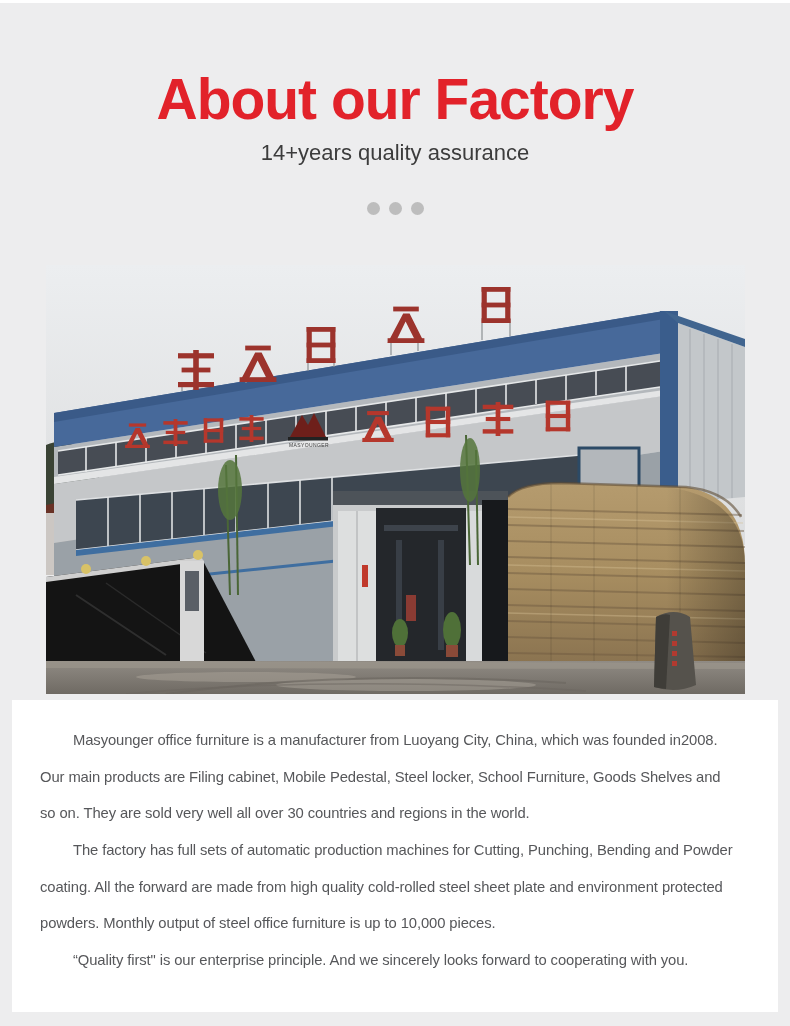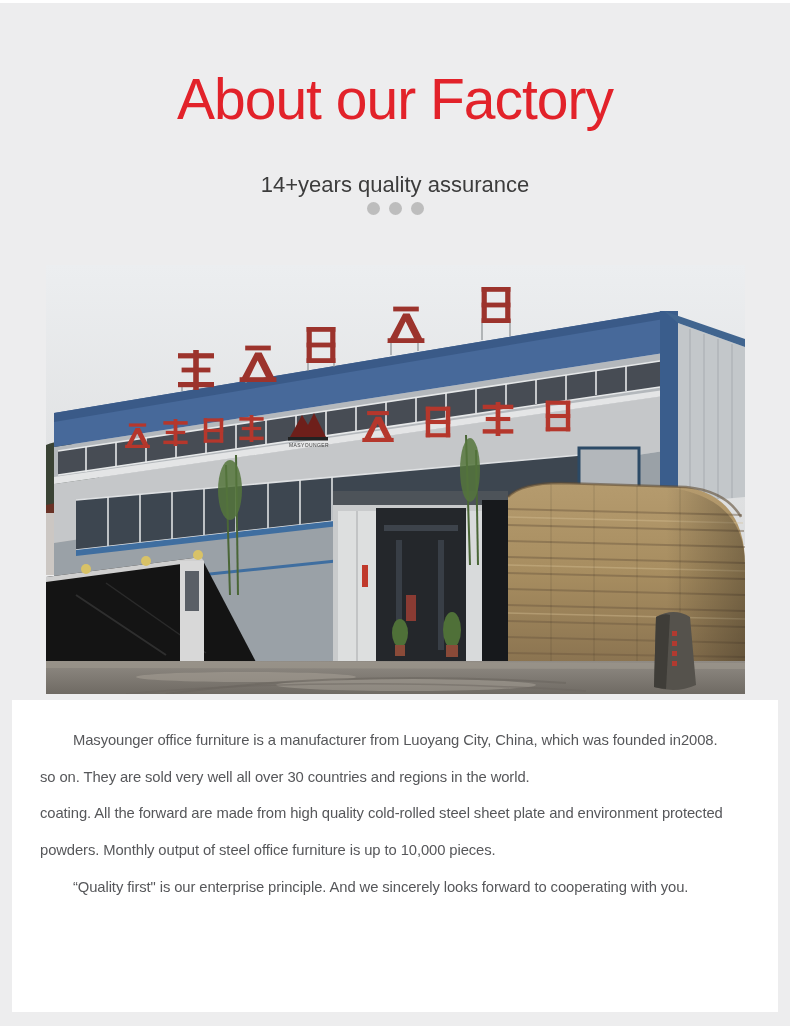--- a/index.html
+++ b/index.html
@@ -5,24 +5,24 @@
   html,body{margin:0;padding:0;}
   body{
     width:790px;height:1026px;position:relative;overflow:hidden;
     background:#ededee;
     font-family:"Liberation Sans", sans-serif;
   }
   .top-strip{position:absolute;left:0;top:0;width:790px;height:3px;background:#ffffff;}
   .header{position:absolute;left:0;top:0;width:790px;text-align:center;}
   .page-title{
     margin:0;position:absolute;top:66px;left:0;width:790px;
-    font-size:57px;font-weight:400;letter-spacing:-1px;color:#e2222a;
+    font-size:57px;font-weight:700;letter-spacing:-1px;color:#e2222a;
   }
   .subtitle{
-    margin:0;position:absolute;top:172px;left:0;width:790px;
+    margin:0;position:absolute;top:140px;left:0;width:790px;
     font-size:22px;font-weight:400;color:#3c3c3c;
   }
   .dots{position:absolute;top:202px;left:0;width:790px;display:flex;justify-content:center;gap:9px;}
   .dot{width:13px;height:13px;border-radius:50%;background:#bdbdbd;}
   .photo{position:absolute;left:46px;top:265px;width:699px;height:429px;}
   .panel{
     position:absolute;left:12px;top:700px;width:766px;height:312px;background:#ffffff;
     box-sizing:border-box;padding:22px 28px 11px 28px;
   }
   .pline{
@@ -287,17 +287,19 @@
           <rect x="626" y="376" width="5" height="5"></rect>
       <rect x="626" y="386" width="5" height="5"></rect>
           <rect x="626" y="396" width="5" height="5"></rect>
     </g>
   </g>
 </svg>
 </div>
 
 <div class="panel">
   <div class="pline indent">Masyounger office furniture is a manufacturer from Luoyang City, China, which was founded in2008.</div>
+  <div class="pline">Our main products are Filing cabinet, Mobile Pedestal, Steel locker, School Furniture, Goods Shelves and</div>
   <div class="pline">so on. They are sold very well all over 30 countries and regions in the world.</div>
+  <div class="pline indent">The factory has full sets of automatic production machines for Cutting, Punching, Bending and Powder</div>
   <div class="pline">coating. All the forward are made from high quality cold-rolled steel sheet plate and environment protected</div>
   <div class="pline">powders. Monthly output of steel office furniture is up to 10,000 pieces.</div>
   <div class="pline indent">“Quality first" is our enterprise principle. And we sincerely looks forward to cooperating with you.</div>
 </div>
 
 </body></html>

